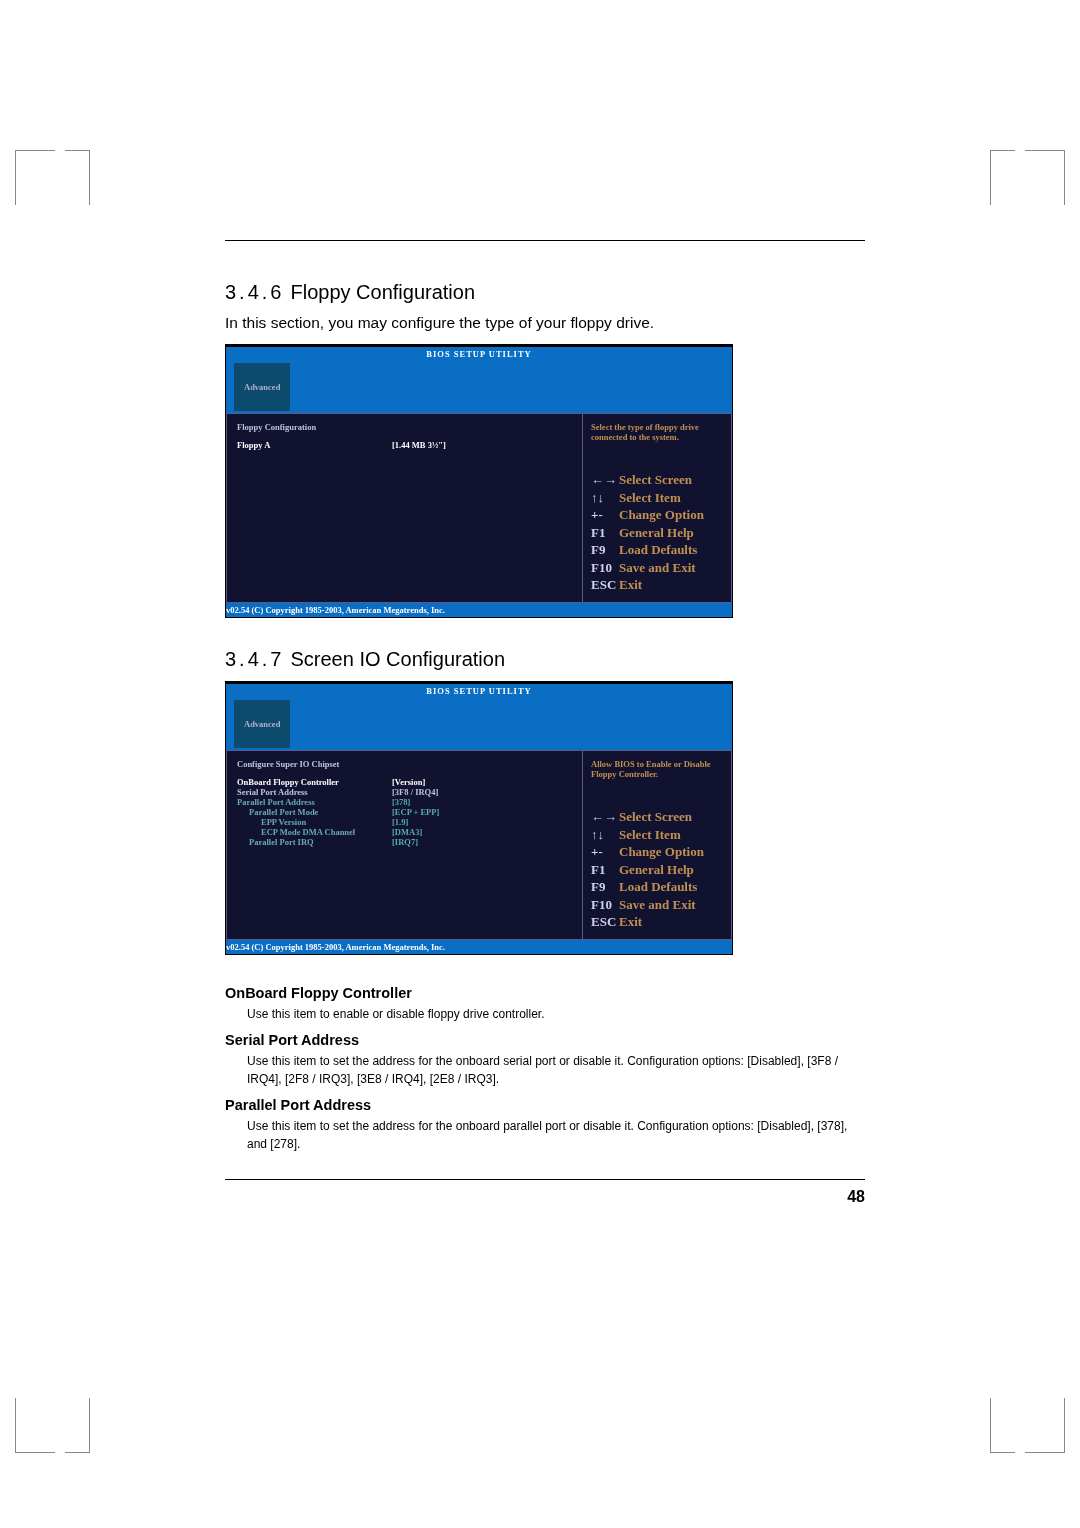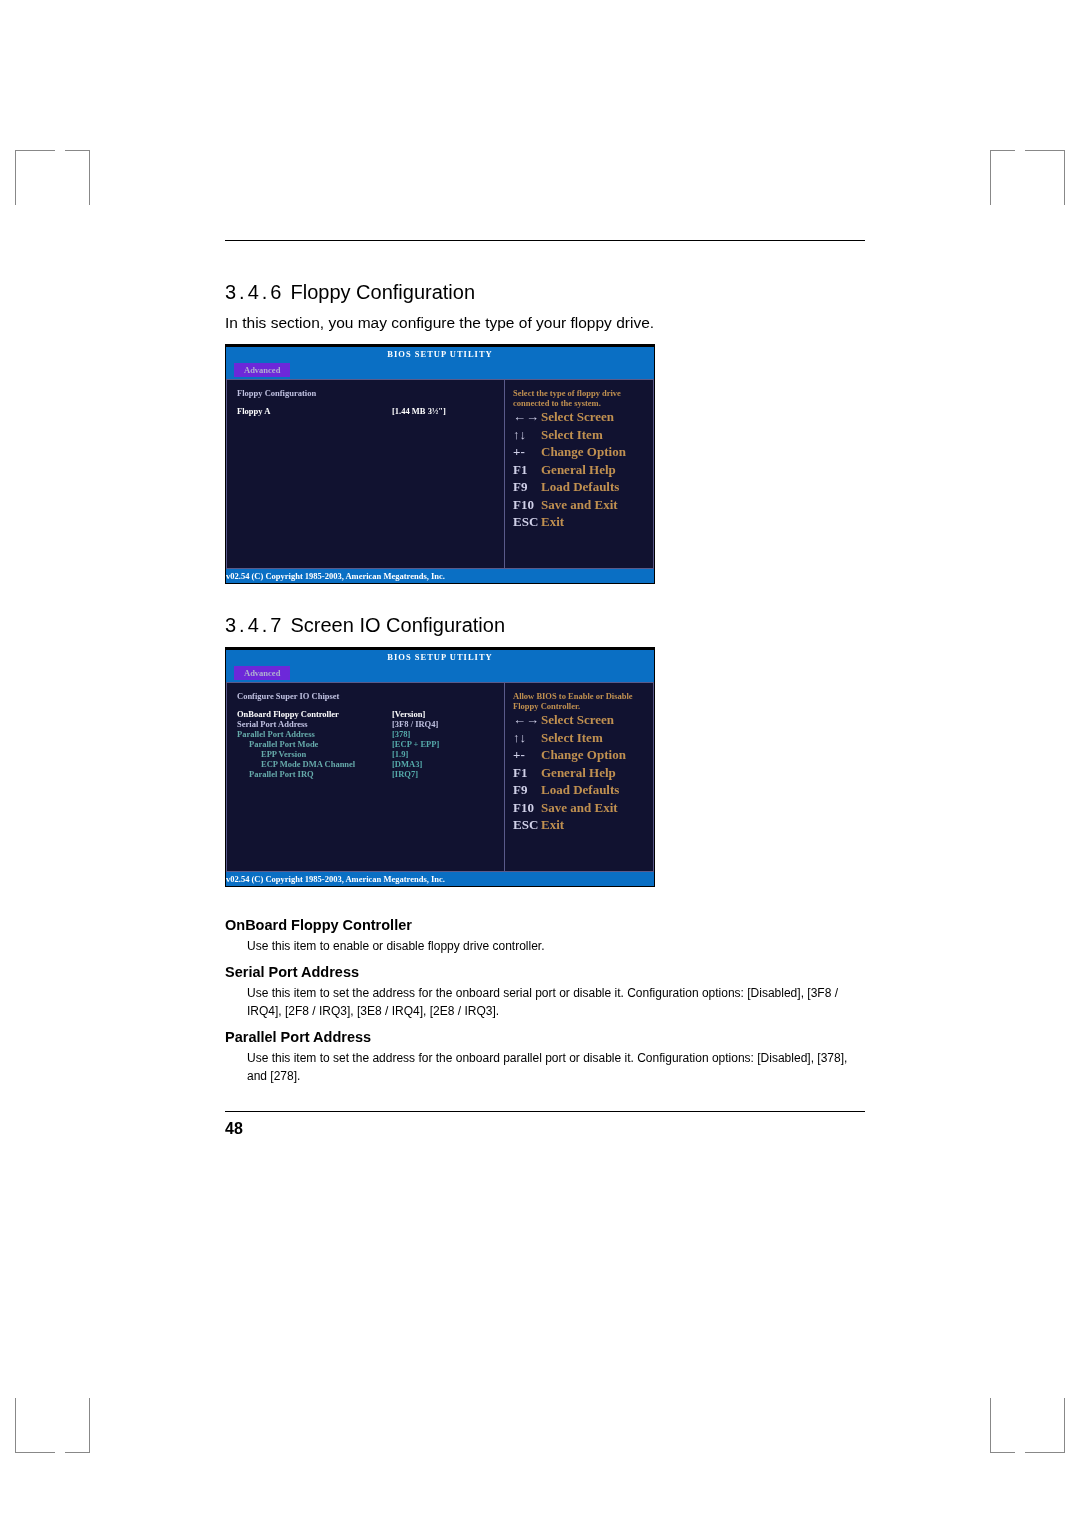--- a/index.html
+++ b/index.html
@@ -11,42 +11,42 @@
 .c-tr2{top:150px;right:65px;width:25px;height:55px;border-right:none;border-bottom:none}
 .c-bl{bottom:75px;left:15px;width:40px;height:55px;border-right:none;border-top:none}
 .c-bl2{bottom:75px;left:65px;width:25px;height:55px;border-left:none;border-top:none}
 .c-br{bottom:75px;right:15px;width:40px;height:55px;border-left:none;border-top:none}
 .c-br2{bottom:75px;right:65px;width:25px;height:55px;border-right:none;border-top:none}
 .page{position:absolute;top:150px;left:225px;width:640px}
 .hr-top{border-top:1px solid #000;margin-top:90px;margin-bottom:40px}
 .h{font-weight:normal;font-size:20px;margin-bottom:10px}
 .h span.num{letter-spacing:3px;margin-right:6px}
 .intro{font-size:15.5px;margin-bottom:12px}
-.bios{width:430px;border:1px solid #000;border-top:3px solid #000;font-family:"Times New Roman",serif;font-size:8.5px;font-weight:bold;margin-bottom:30px}
+.bios{width:508px;border:1px solid #000;border-top:3px solid #000;font-family:"Times New Roman",serif;font-size:8.5px;font-weight:bold;margin-bottom:30px}
 .bios .title{background:#0a6fc4;color:#fff;text-align:center;padding:2px 0;letter-spacing:1px}
 .bios .tabbar{background:#0a6fc4;padding:2px 8px}
-.bios .tab{display:inline-block;background:#6d28d9;color:#b0b0d0;padding:2px 10px}
+.bios .tab{display:inline-block;background:#0c4a6e;color:#b0b0d0;padding:19px 10px}
 .bios .body{background:#111230;display:flex;height:190px;padding:0}
 .bios .left{flex:1;border:1px solid #5a5a8a;border-right:none;padding:8px 10px;color:#8aa}
-.bios .right{width:150px;border:1px solid #5a5a8a;padding:8px 8px;color:#c09050;display:flex;flex-direction:column;}
+.bios .right{width:150px;border:1px solid #5a5a8a;padding:8px 8px;color:#c09050;display:flex;flex-direction:column;justify-content:space-between}
 .bios .right .help{color:#c09050}
 .bios .nav{font-size:13px;line-height:1.35}
 .bios .nav .k{color:#d0d0e8;display:inline-block;width:28px}
 .bios .footer{background:#0a6fc4;color:#fff;text-align:left;padding:2px 0}
 .bios .sect{color:#bfc0e0;margin-bottom:8px}
 .bios .row{display:flex}
 .bios .row .l{width:155px}
 .bios .row .v{color:#5aa;}
 .bios .sel .l{color:#fff}
 .bios .sel .v{color:#fff}
 .bios .indent{padding-left:12px}
 .sub{font-weight:bold;font-size:14.5px;margin:6px 0 4px}
 .body-p{font-size:12px;line-height:1.55;margin:0 0 8px 22px}
 .hr-bot{border-top:1px solid #000;margin-top:25px}
-.pgnum{text-align:left;font-weight:bold;font-size:16px;margin-top:8px}
+.pgnum{text-align:right;font-weight:bold;font-size:16px;margin-top:8px}
 </style>
 </head>
 <body>
 
 <div class="crop c-tl"></div>
 <div class="crop c-tl2"></div>
 <div class="crop c-tr"></div>
 <div class="crop c-tr2"></div>
 <div class="crop c-bl"></div>
 <div class="crop c-bl2"></div>

